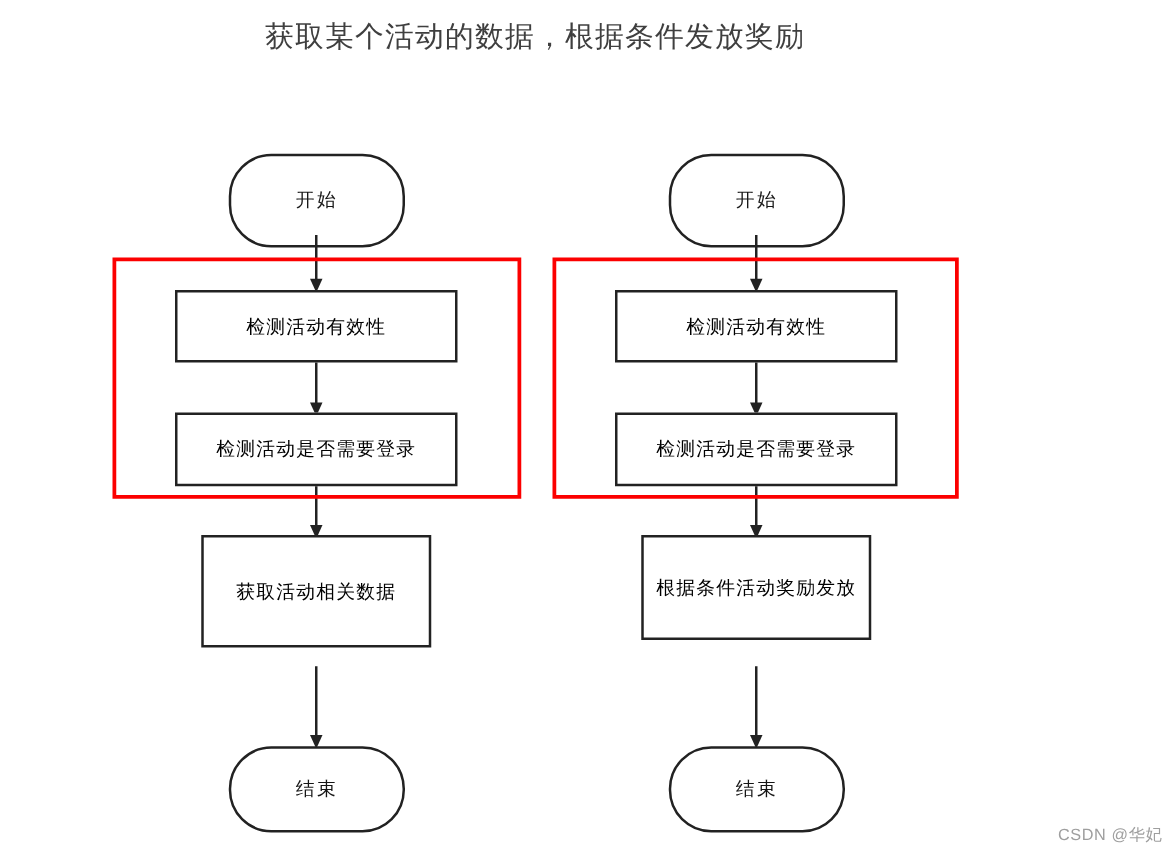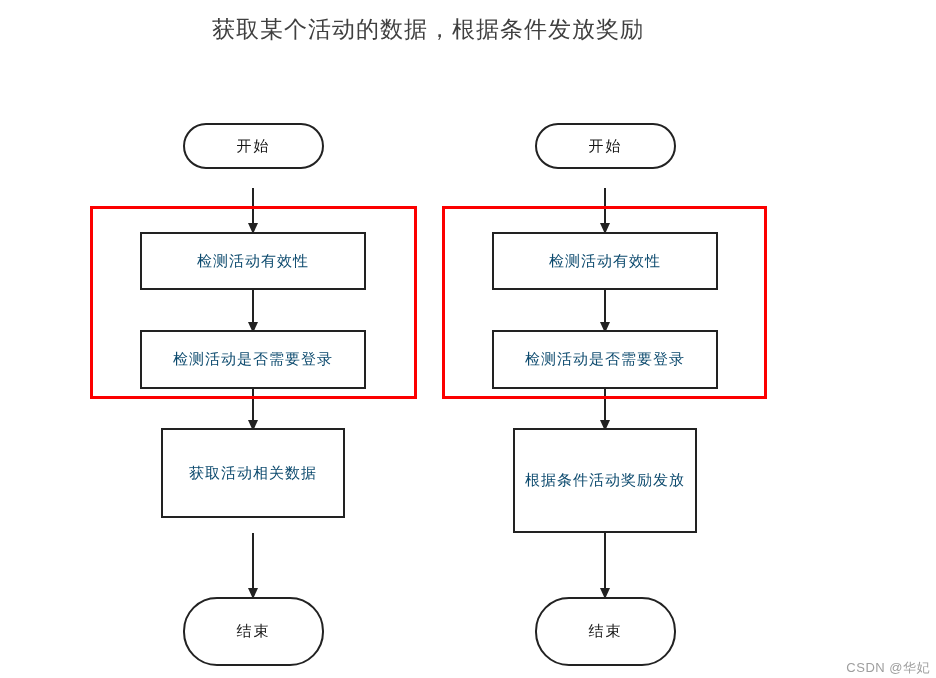--- a/index.html
+++ b/index.html
@@ -20,41 +20,41 @@
     font-size: 23px;
     letter-spacing: 1px;
     color: var(--title-gray, #3f3f3f);
     white-space: nowrap;
     margin-left: 41px;
   }
 
   .terminal {
     position: absolute;
     width: 141px;
-    height: 46px;
+    height: 75px;
     border: 2px solid var(--line, #2a2a2a);
     border-radius: 34px;
     background: #ffffff;
     display: flex;
     align-items: center;
     justify-content: center;
     font-size: 15px;
     color: #161616;
     letter-spacing: 2px;
   }
 
   .process {
     position: absolute;
     border: 2px solid var(--line, #2a2a2a);
     background: #ffffff;
     display: flex;
     align-items: center;
     justify-content: center;
     font-size: 15px;
-    color: #0c4a6e;
+    color: #000000;
     letter-spacing: 1px;
     text-align: center;
   }
 
   .varrow { position: absolute; width: 12px; }
   .varrow .shaft {
     position: absolute;
     left: 5px; top: 0; bottom: 9px;
     width: 2px;
     background: var(--line, #1c1c1c);
@@ -89,21 +89,21 @@
   #l-end   { left: 183px; top: 597px; height: 69px; }
   #l-red   { left: 90px;  top: 206px; width: 327px; height: 193px; }
 
   
   #r-start { left: 535px; top: 123px; }
   #r-a1    { left: 599px; top: 188px; height: 46px; }
   #r-box1  { left: 492px; top: 232px; width: 226px; height: 58px; }
   #r-a2    { left: 599px; top: 290px; height: 43px; }
   #r-box2  { left: 492px; top: 330px; width: 226px; height: 59px; }
   #r-a3    { left: 599px; top: 389px; height: 42px; }
-  #r-box3  { left: 513px; top: 428px; width: 184px; height: 105px; }
+  #r-box3  { left: 513px; top: 428px; width: 184px; height: 84px; }
   #r-a4    { left: 599px; top: 533px; height: 66px; }
   #r-end   { left: 535px; top: 597px; height: 69px; }
   #r-red   { left: 442px; top: 206px; width: 325px; height: 193px; }
 
   .watermark {
     position: absolute;
     right: 6px;
     bottom: 1px;
     font-family: "Liberation Sans", "DejaVu Sans", sans-serif;
     font-size: 13px;

